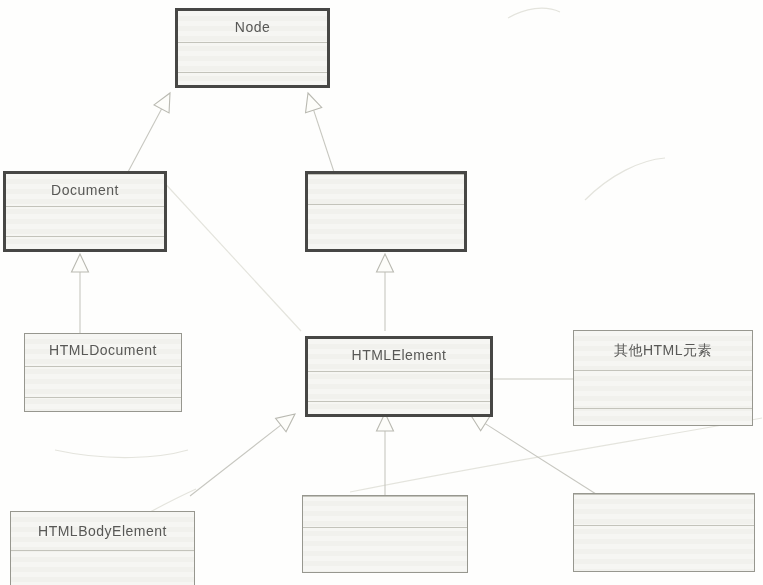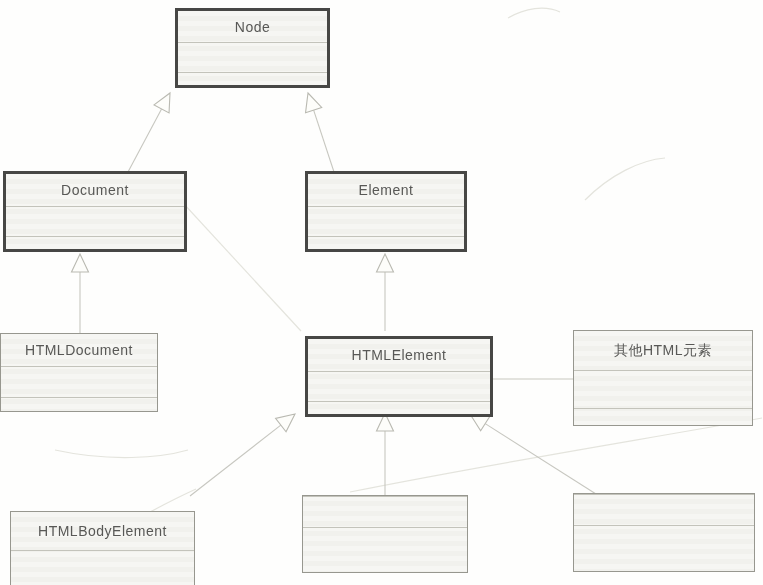--- a/index.html
+++ b/index.html
@@ -86,31 +86,30 @@
           <polygon class="edge-head" points="470,414 489.7518998361153,416.4723375303686 480.63976151280565,430.8239553895812"></polygon>
         </g>
       </g>
   </svg>
   <div id="boxes">
       <div class="uml-class thick" style="left: 175px; top: 8px; width: 155px; height: 80px;">
         <div class="uml-title">Node</div>
         <div class="uml-attrs"></div>
         <div class="uml-ops"></div>
       </div>
-      <div class="uml-class thick" style="left: 3px; top: 171px; width: 184px; height: 81px;">
+      <div class="uml-class thick" style="left: 3px; top: 171px; width: 164px; height: 81px;">
         <div class="uml-title">Document</div>
         <div class="uml-attrs"></div>
         <div class="uml-ops"></div>
       </div>
       <div class="uml-class thick" style="left: 305px; top: 171px; width: 162px; height: 81px;">
-        <div class="uml-title">Element</div>
         <div class="uml-attrs"></div>
         <div class="uml-ops"></div>
       </div>
-      <div class="uml-class thin" style="left: 0; top: 333px; width: 158px; height: 79px; justify-content: center;">
+      <div class="uml-class thin" style="left: 24px; top: 333px; width: 158px; height: 79px; justify-content: center;">
         <div class="uml-title">HTMLDocument</div>
         <div class="uml-attrs"></div>
         <div class="uml-ops"></div>
       </div>
       <div class="uml-class thick" style="left: 305px; top: 336px; width: 188px; height: 81px;">
         <div class="uml-title">HTMLElement</div>
         <div class="uml-attrs"></div>
         <div class="uml-ops"></div>
       </div>
       <div class="uml-class thin" style="left: 573px; top: 330px; width: 180px; height: 96px;">

